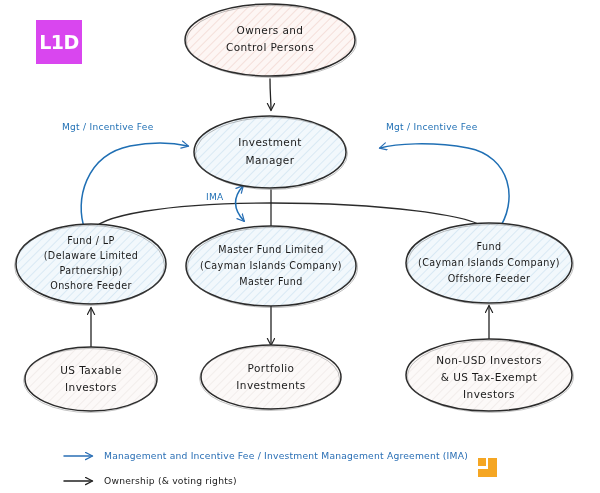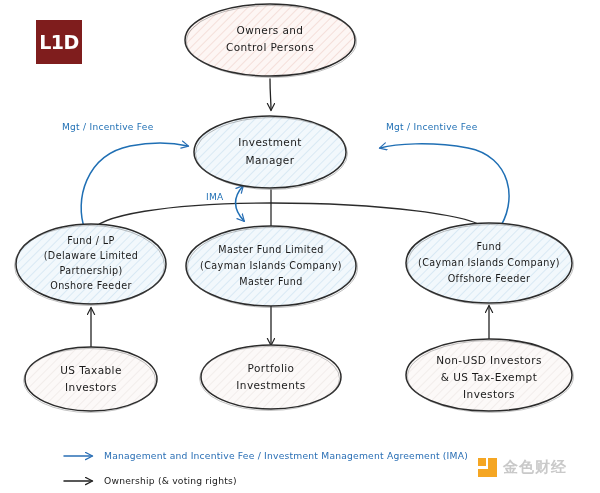--- a/index.html
+++ b/index.html
@@ -11,21 +11,21 @@
   .node-text{font-family:"DejaVu Sans",sans-serif;font-size:10.5px;fill:#1a1a1a;
              text-anchor:middle;dominant-baseline:middle;letter-spacing:.4px;}
   .node-text.sm{font-size:9.6px;}
   .edge-label{font-family:"DejaVu Sans",sans-serif;font-size:9px;fill:#1f6fb4;
               letter-spacing:.3px;}
   .legend-text{font-family:"DejaVu Sans",sans-serif;font-size:9.2px;letter-spacing:.2px;}
   .legend-text.blue{fill:#2a6fb5;}
   .legend-text.black{fill:#222;}
 
   .logo-box{position:absolute;left:36px;top:20px;width:46px;height:44px;
-            background:#7f1d1d;display:flex;align-items:center;justify-content:center;}
+            background:#d946ef;display:flex;align-items:center;justify-content:center;}
   .logo-box span{color:#fff;font-family:"DejaVu Sans",sans-serif;font-weight:bold;
                  font-size:19px;letter-spacing:-0.5px;}
 
   .watermark{position:absolute;left:478px;top:458px;display:flex;align-items:center;gap:6px;}
   .wm-mark{position:relative;width:19px;height:19px;}
   .wm-mark i{position:absolute;display:block;background:#f5a623;}
   .wm-mark i.a{left:0;top:0;width:8px;height:8px;}
   .wm-mark i.b{left:10px;top:0;width:9px;height:13px;}
   .wm-mark i.c{left:0;top:11px;width:19px;height:8px;}
   .wm-text{color:#c9c9c9;font-family:"DejaVu Sans",sans-serif;font-size:15px;
@@ -165,16 +165,15 @@
       </g>
     </g>
   </svg>
 
   <div class="watermark">
     <div class="wm-mark">
       <i class="a"></i>
         <i class="b"></i>
         <i class="c"></i>
     </div>
-    <div class="wm-text">金色财经</div>
   </div>
 
 </div>
 
 </body></html>

